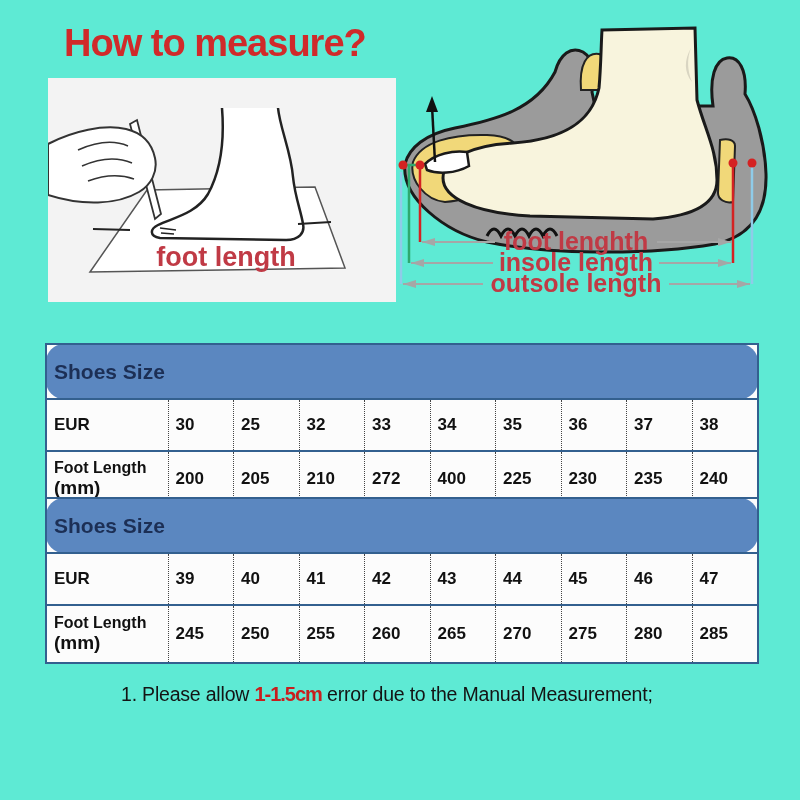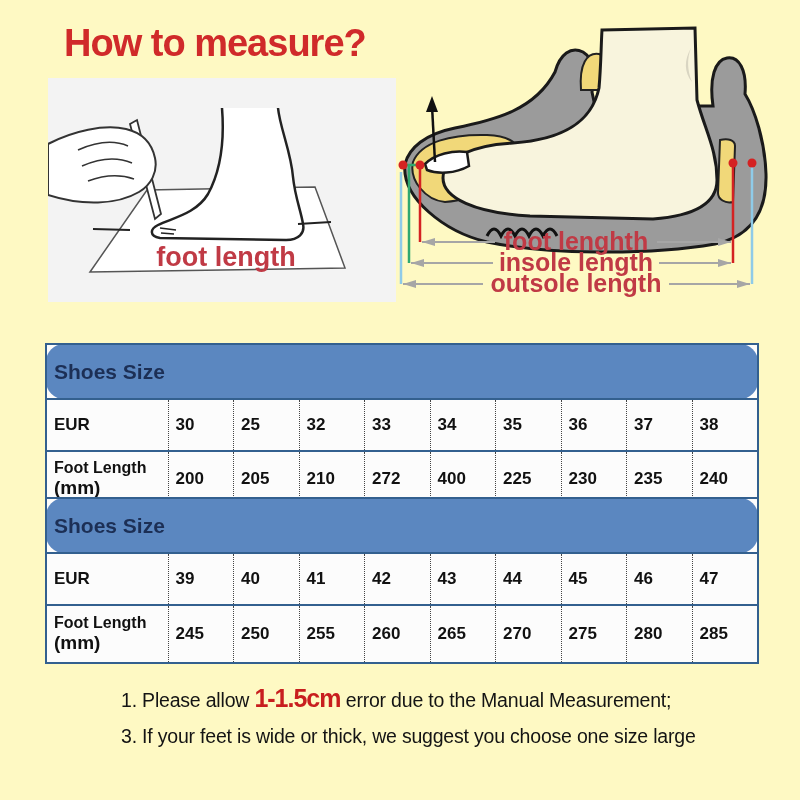--- a/index.html
+++ b/index.html
@@ -1,16 +1,16 @@
 <!DOCTYPE html>
 <html><head>
 <meta charset="utf-8">
 <style>
   html,body{margin:0;padding:0;background:#fff;}
-  #stage{position:relative;width:800px;height:800px;background:#fef9c3;overflow:hidden;
+  #stage{position:relative;width:800px;height:800px;background:#5eead4;overflow:hidden;
          font-family:"Liberation Sans", sans-serif;}
 
   .page-title{position:absolute;left:64px;top:22px;font-size:38px;font-weight:bold;
               color:#d02a2a;letter-spacing:-1px;}
 
   .trace-panel{position:absolute;left:48px;top:78px;width:348px;height:224px;background:#f3f3f3;}
   .shoe-panel{position:absolute;left:395px;top:2px;width:402px;height:302px;}
 
   table.size-table{position:absolute;left:45px;width:712px;border-collapse:collapse;
                    table-layout:fixed;background:#fcfcfc;border:2px solid #33608f;}
@@ -25,21 +25,21 @@
   #size-table-1 .r2 td{height:38px;}
   #size-table-2 .r2 td{height:42px;}
   .size-table .lbl{font-size:16px;line-height:1.15;}
   .size-table .lbl .l2{font-size:19px;}
 
   .notice-heading{position:absolute;left:45px;top:644px;font-size:28px;font-weight:bold;
                   color:#c81e1e;}
   .notice-list{position:absolute;left:121px;top:681px;width:580px;font-size:19.5px;
                color:#141414;letter-spacing:-0.2px;}
   .notice-list .n-item{margin-bottom:7px;line-height:1.38;}
-  .notice-list .hl{font-size:25px;font-weight:bold;color:#c81e1e;letter-spacing:-1px;}
+  .notice-list .hl{font-size:20px;font-weight:bold;color:#c81e1e;letter-spacing:-1px;}
 
   svg text.red-label{fill:#c03a45;font-weight:bold;font-family:"Liberation Sans",sans-serif;}
 </style>
 </head>
 <body>
 
 <div id="stage">
 
   <div class="page-title">How to measure?</div>
 
@@ -200,16 +200,15 @@
       <td>270</td>
       <td>275</td>
       <td>280</td>
       <td>285</td>
     </tr>
   </tbody>
     </table>
 
   <div class="notice-list">
     <div class="n-item"><span>1. Please allow </span><span class="hl">1-1.5cm</span><span> error due to the Manual Measurement;</span></div>
-    <div class="n-item">3. If your feet is wide or thick, we suggest you choose one size large</div>
   </div>
 
 </div>
 
 </body></html>

